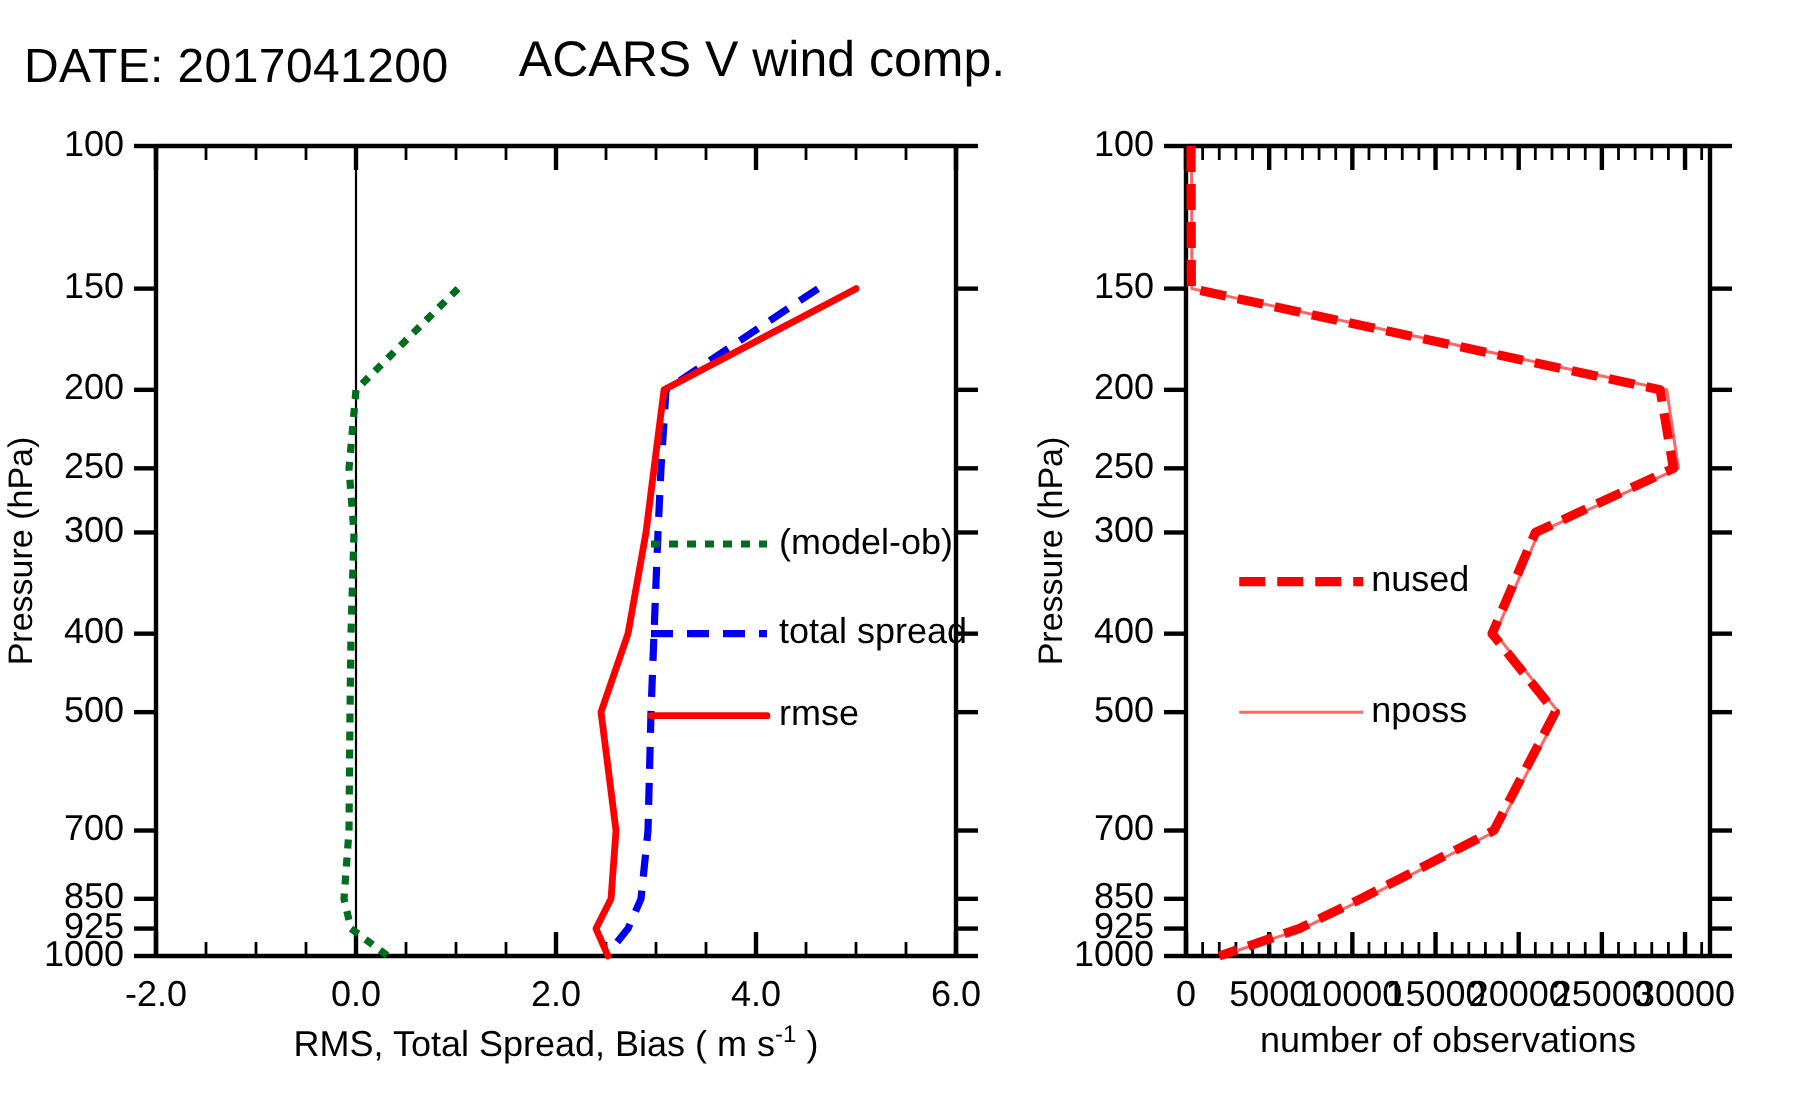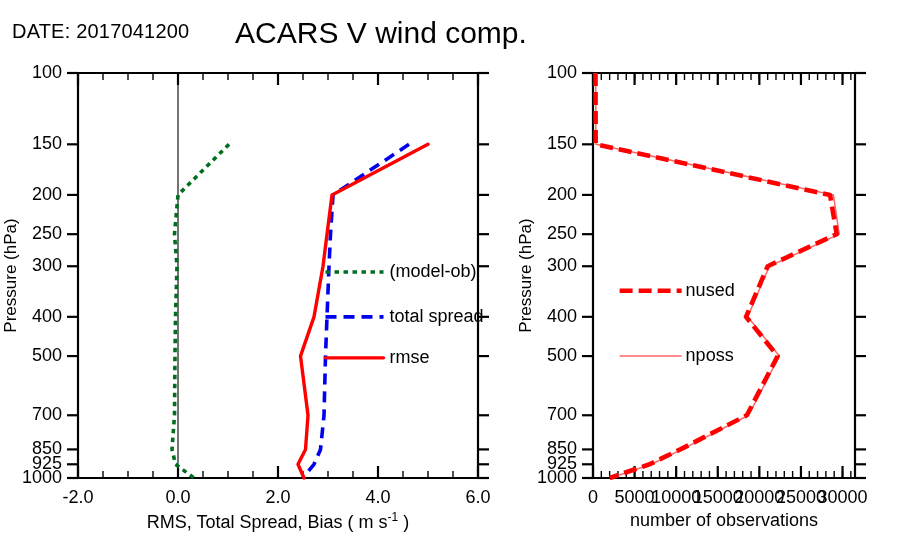--- a/index.html
+++ b/index.html
@@ -8,25 +8,25 @@
     background:#ffffff;
     font-family:"Liberation Sans", sans-serif;
     color:#000000;
     overflow:hidden;
     position:relative;
   }
   #root{position:absolute;left:0;top:0;width:900px;height:560px;}
 
   .date-label{
     position:absolute;left:12px;top:20px;
-    font-size:20px;letter-spacing:0.2px;white-space:nowrap;
+    font-size:24px;letter-spacing:0.2px;white-space:nowrap;
   }
   .main-title{
     position:absolute;left:0;top:16px;width:752px;
-    text-align:center;font-size:30px;white-space:nowrap;
+    text-align:center;font-size:25px;white-space:nowrap;
     padding-left:10px;box-sizing:border-box;
   }
 
   .panel{position:absolute;}
   svg{display:block;overflow:visible;}
 
   .axis-line{stroke:#000000;stroke-width:2.2;fill:none;}
   .tick-major{stroke:#000000;stroke-width:2.2;}
   .tick-minor{stroke:#000000;stroke-width:1.4;}
   .zero-line{stroke:#000000;stroke-width:1.1;}

